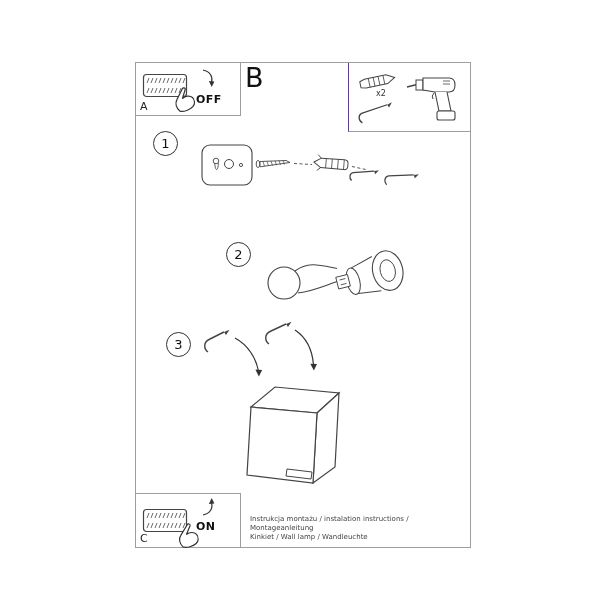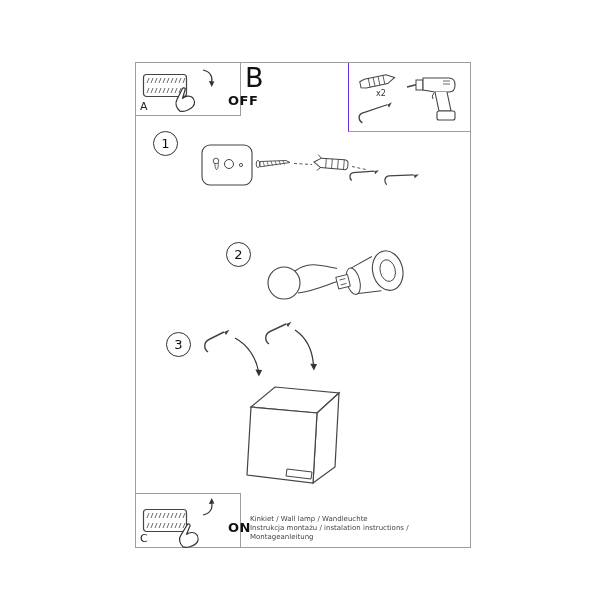--- a/index.html
+++ b/index.html
@@ -6,21 +6,21 @@
   .canvas{position:relative;width:600px;height:600px;background:#fff;
           font-family:"DejaVu Sans",sans-serif;color:#222;overflow:hidden;}
   .sheet{position:absolute;left:135px;top:62px;width:334px;height:484px;
          border:1px solid #9e9e9e;background:#fff;}
   .panel{position:absolute;background:#fff;}
   .panel-a{left:0;top:0;width:104px;height:52px;border-right:1px solid #9e9e9e;border-bottom:1px solid #9e9e9e;}
   .panel-c{left:0;bottom:0;width:104px;height:53px;border-right:1px solid #9e9e9e;border-top:1px solid #9e9e9e;}
   .tools{right:0;top:0;width:121px;height:68px;border-left:1px solid #6d28d9;border-bottom:1px solid #9e9e9e;}
   .icon{position:absolute;display:block;line-height:0;}
   .corner-label{position:absolute;left:4px;bottom:2px;font-size:11px;color:#222;}
-  .state-label{position:absolute;font-size:13px;font-weight:600;letter-spacing:.5px;color:#111;margin-left:32px;}
+  .state-label{position:absolute;font-size:11px;font-weight:600;letter-spacing:.5px;color:#111;}
   .section-b{position:absolute;left:109px;top:0;font-size:27px;line-height:30px;color:#111;}
   .qty{position:absolute;left:27px;top:26px;font-size:8px;color:#333;}
   .badge{position:absolute;width:23px;height:23px;border:1.3px solid #333;border-radius:50%;
          display:flex;align-items:center;justify-content:center;font-size:13px;color:#111;background:#fff;}
   .badge1{left:17px;top:68px;}
   .badge2{left:90px;top:179px;}
   .badge3{left:30px;top:269px;}
   .illus{position:absolute;line-height:0;}
   .illus1{left:58px;top:76px;}
   .illus2{left:112px;top:178px;}
@@ -176,18 +176,18 @@
       <span class="icon rot-n10" style="left:40px;top:28px;">
         <svg width="22" height="26" viewBox="0 0 22 26">
           <path d="M5 24 C2 20 2 15 5 12 L13 3 C14 1.6 16.4 2.8 15.6 4.4 L10.5 12.5 C14 10.5 18.5 11 20.5 14 C22.5 17 21.5 21 18.5 23 C15 25.4 8.5 25.8 5 24 Z" fill="#fff" stroke="#333" stroke-width="1.2"></path>
         </svg>
       </span>
       <span class="state-label" style="left:60px;top:26px;">ON</span>
       <span class="corner-label">C</span>
     </div>
 
     <div class="footer">
+      <div>Instrukcja montażu / instalation instructions / Montageanleitung</div>
       <div>Kinkiet / Wall lamp / Wandleuchte</div>
-      <div>Instrukcja montażu / instalation instructions / Montageanleitung</div>
     </div>
 
   </div>
 </div>
 
 </body></html>

